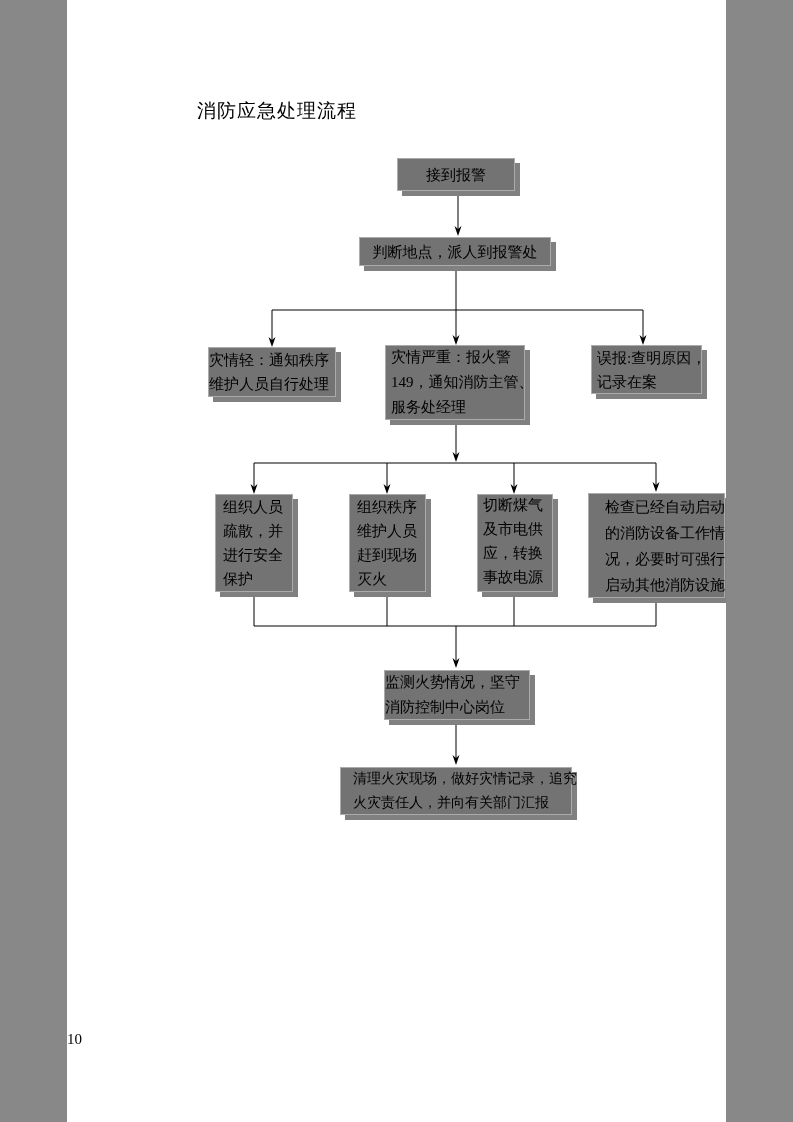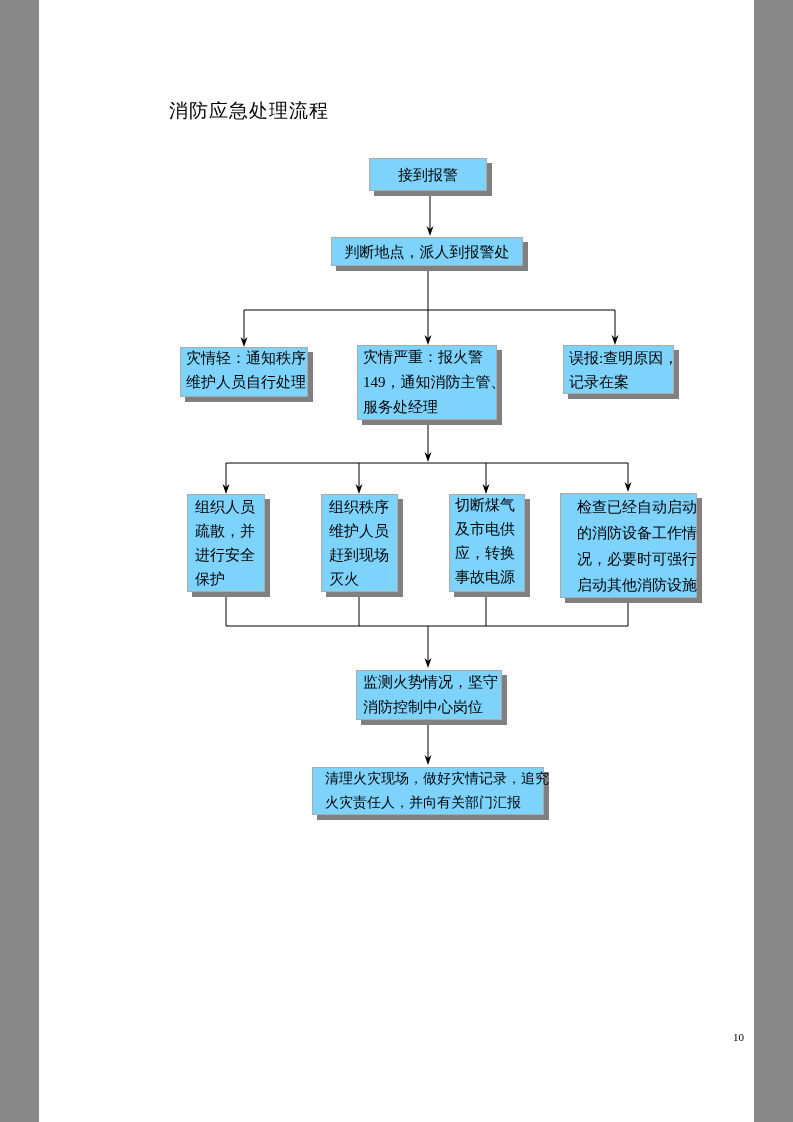--- a/index.html
+++ b/index.html
@@ -1,37 +1,37 @@
 <!DOCTYPE html>
 <html><head>
 <meta charset="utf-8">
 <style>
   html,body { margin:0; padding:0; background:#888; }
   .page {
-    position:relative; width:715px; height:1122px; margin:0 auto;
+    position:relative; width:659px; height:1122px; margin:0 auto;
     background:#ffffff; overflow:hidden;
     font-family:"Liberation Serif","DejaVu Serif",serif; color:#000;
   }
   .doc-title {
     position:absolute; left:130px; top:98px; margin:0;
     font-size:19px; font-weight:normal; letter-spacing:1px;
   }
   .connectors { position:absolute; left:0; top:0; }
   .node {
     position:absolute; box-sizing:border-box;
-    background:#7dd3fc; border:1px solid #ababab;
+    background:#737373; border:1px solid #ababab;
     box-shadow:5px 5px 0 #808080;
     display:flex; align-items:center;
     white-space:pre; font-size:15px; line-height:24px;
   }
   .node.center { justify-content:center; text-align:center; }
   .node.left   { justify-content:flex-start; text-align:left; }
   .page-number {
-    position:absolute; left:0; right:10px; top:1031px;
-    text-align:right; font-size:11px;
+    position:absolute; left:0; right:0; top:1031px;
+    text-align:left; font-size:15px;
   }
 </style>
 </head>
 <body>
 
 <div class="page">
 
   <h1 class="doc-title">消防应急处理流程</h1>
 
   <svg class="connectors" width="793" height="1122" viewBox="0 0 793 1122" xmlns="http://www.w3.org/2000/svg">
@@ -73,21 +73,21 @@
       <path d="M589,492 l-3.5,-10 l3.5,3 l3.5,-3 Z"></path>
       <path d="M389,668 l-3.5,-10 l3.5,3 l3.5,-3 Z"></path>
       <path d="M389,765 l-3.5,-10 l3.5,3 l3.5,-3 Z"></path>
     </g>
   </svg>
 
   <div class="node center" style="left:330px;top:158px;width:118px;height:33px;">接到报警</div>
 
   <div class="node center" style="left:292px;top:237px;width:192px;height:29px;">判断地点，派人到报警处</div>
 
-  <div class="node left" style="left:141px;top:347px;width:128px;height:50px;padding-left:5px;font-family:Liberation Mono, monospace;">灾情轻：通知秩序
+  <div class="node left" style="left:141px;top:347px;width:128px;height:50px;">灾情轻：通知秩序
 维护人员自行处理</div>
 
   <div class="node left" style="left:318px;top:345px;width:140px;height:75px;padding-left:5px;line-height:25px;">灾情严重：报火警
 149，通知消防主管、
 服务处经理</div>
 
   <div class="node left" style="left:524px;top:345px;width:111px;height:49px;padding-left:5px;">误报:查明原因，
 记录在案</div>
 
   <div class="node left" style="left:148px;top:494px;width:78px;height:98px;padding-left:7px;">组织人员
@@ -103,21 +103,21 @@
   <div class="node left" style="left:410px;top:494px;width:76px;height:98px;padding-left:5px;font-family:Liberation Mono, monospace;">切断煤气
 及市电供
 应，转换
 事故电源</div>
 
   <div class="node left" style="left:521px;top:493px;width:137px;height:105px;padding-left:16px;line-height:26px;">检查已经自动启动
 的消防设备工作情
 况，必要时可强行
 启动其他消防设施</div>
 
-  <div class="node left" style="left:317px;top:670px;width:146px;height:50px;padding-left:6px;line-height:25px;">监测火势情况，坚守
+  <div class="node left" style="left:317px;top:670px;width:146px;height:50px;padding-left:0;line-height:25px;">监测火势情况，坚守
 消防控制中心岗位</div>
 
   <div class="node left" style="left:273px;top:767px;width:232px;height:48px;padding-left:12px;font-size:14px;">清理火灾现场，做好灾情记录，追究
 火灾责任人，并向有关部门汇报</div>
 
   <div class="page-number">10</div>
 
 </div>
 
 </body></html>

